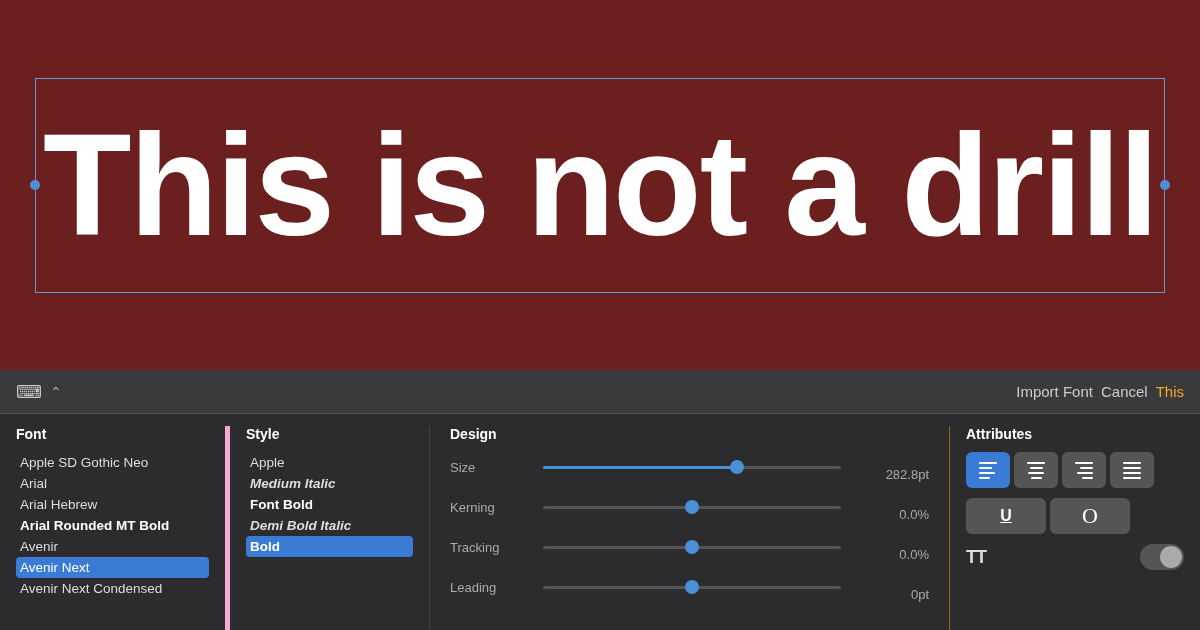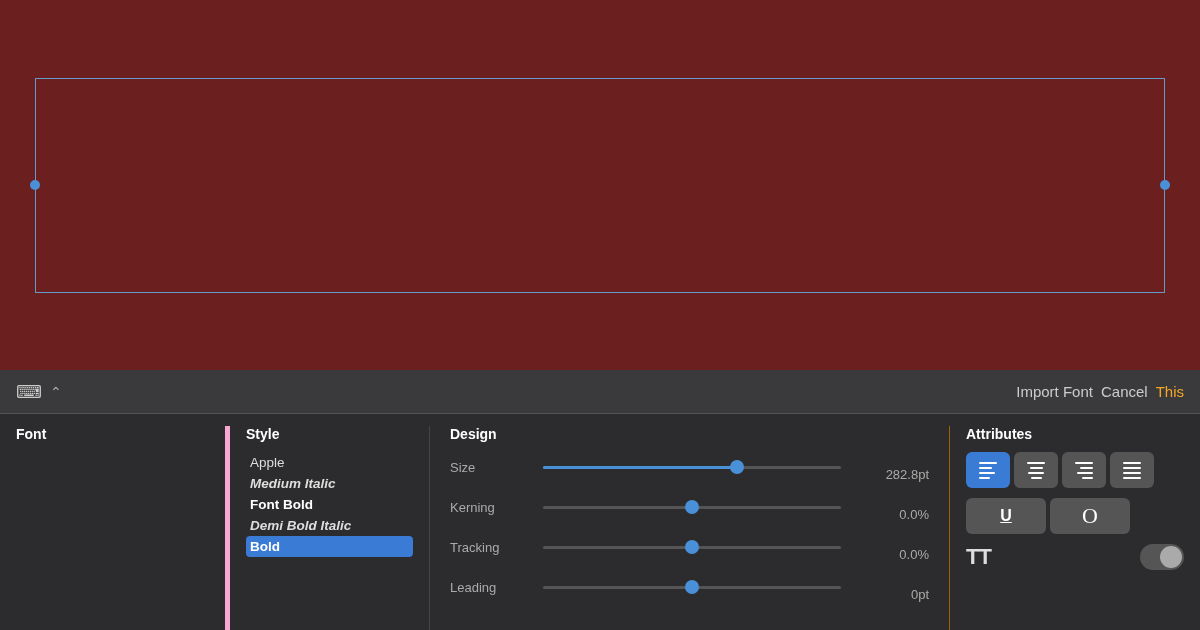--- a/index.html
+++ b/index.html
@@ -361,21 +361,21 @@
     }
 
     .capitalize-row {
       display: flex;
       align-items: center;
       justify-content: space-between;
       margin-top: 4px;
     }
 
     .tt-text {
-      font-size: 22px;
+      font-size: 18px;
       font-weight: 600;
       color: #DDDDDD;
       letter-spacing: -1px;
     }
 
     .toggle-switch {
       width: 44px;
       height: 26px;
       background: #555;
       border-radius: 13px;
@@ -393,20 +393,21 @@
       border-radius: 50%;
     }
   </style>
 </head>
 <body>
 
 <div class="canvas-area">
   <div class="text-box-container">
     <div class="handle-left"></div>
     <div class="handle-right"></div>
+    <div class="main-text">This is not a drill</div>
   </div>
 </div>
 
 <div class="bottom-panel">
 
   <div class="toolbar-row">
     <div class="toolbar-left">
       <span class="keyboard-icon">⌨</span>
       <span class="chevron-up">⌃</span>
     </div>
@@ -414,20 +415,29 @@
       <button class="import-font-btn">Import Font</button>
       <button class="cancel-btn">Cancel</button>
       <button class="done-btn">This</button>
     </div>
   </div>
 
   <div class="columns-row">
 
     <div class="font-column">
       <div class="column-header">Font</div>
+      <ul class="font-list">
+        <li>Apple SD Gothic Neo</li>
+        <li>Arial</li>
+        <li>Arial Hebrew</li>
+        <li class="bold-item">Arial Rounded MT Bold</li>
+        <li>Avenir</li>
+        <li class="selected">Avenir Next</li>
+        <li>Avenir Next Condensed</li>
+      </ul>
     </div>
 
     <div class="style-column">
       <div class="column-header">Style</div>
       <ul class="style-list">
         <li>Apple</li>
         <li class="italic-item">Medium Italic</li>
         <li class="bold-item">Font Bold</li>
         <li class="bold-italic-item">Demi Bold Italic</li>
         <li class="bold-item selected">Bold</li>

